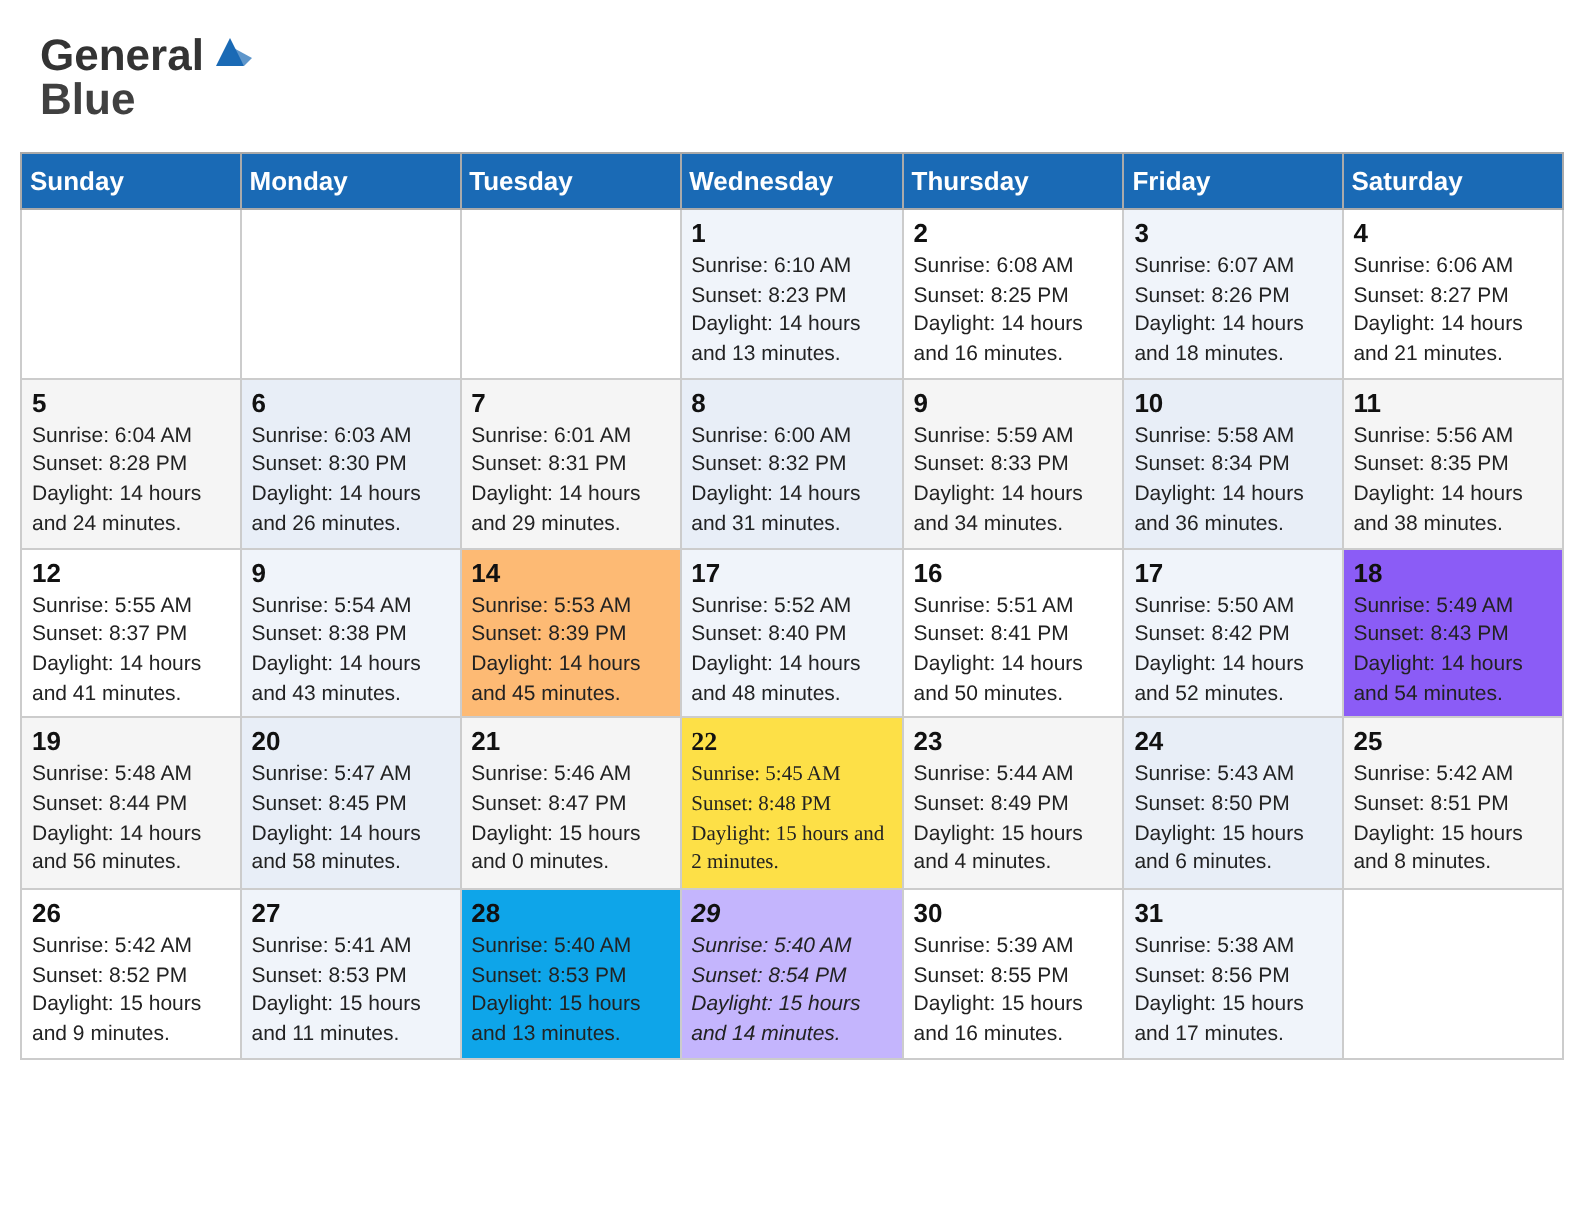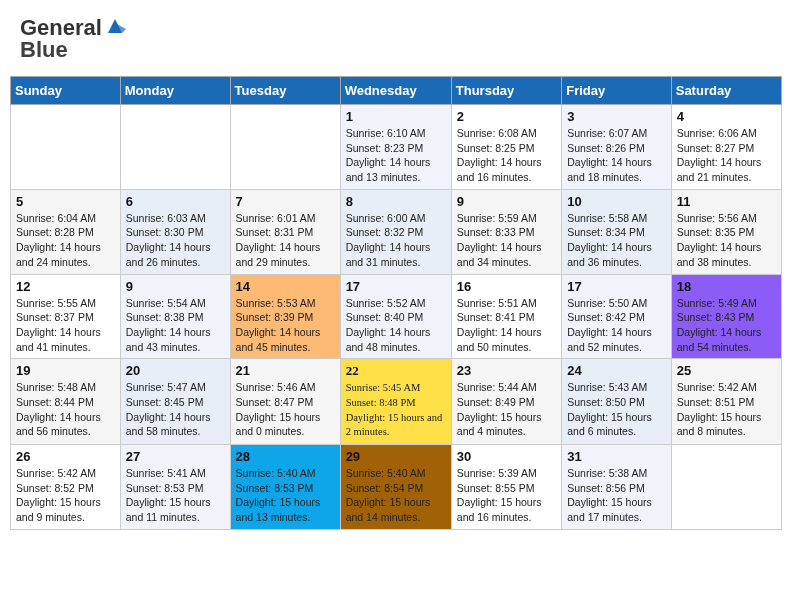--- a/index.html
+++ b/index.html
@@ -230,21 +230,21 @@
           <div class="day-info">Sunrise: 5:42 AM<br>Sunset: 8:52 PM<br>Daylight: 15 hours and 9 minutes.</div>
         </td>
         <td style="background: rgb(240, 244, 250);">
           <div class="day-number">27</div>
           <div class="day-info">Sunrise: 5:41 AM<br>Sunset: 8:53 PM<br>Daylight: 15 hours and 11 minutes.</div>
         </td>
         <td style="background: #0ea5e9;">
           <div class="day-number">28</div>
           <div class="day-info">Sunrise: 5:40 AM<br>Sunset: 8:53 PM<br>Daylight: 15 hours and 13 minutes.</div>
         </td>
-        <td style="background: #a16207;">
+        <td style="background: #c4b5fd; font-style: italic;">
           <div class="day-number">29</div>
           <div class="day-info">Sunrise: 5:40 AM<br>Sunset: 8:54 PM<br>Daylight: 15 hours and 14 minutes.</div>
         </td>
         <td style="background: rgb(255, 255, 255);">
           <div class="day-number">30</div>
           <div class="day-info">Sunrise: 5:39 AM<br>Sunset: 8:55 PM<br>Daylight: 15 hours and 16 minutes.</div>
         </td>
         <td style="background: rgb(240, 244, 250);">
           <div class="day-number">31</div>
           <div class="day-info">Sunrise: 5:38 AM<br>Sunset: 8:56 PM<br>Daylight: 15 hours and 17 minutes.</div>

